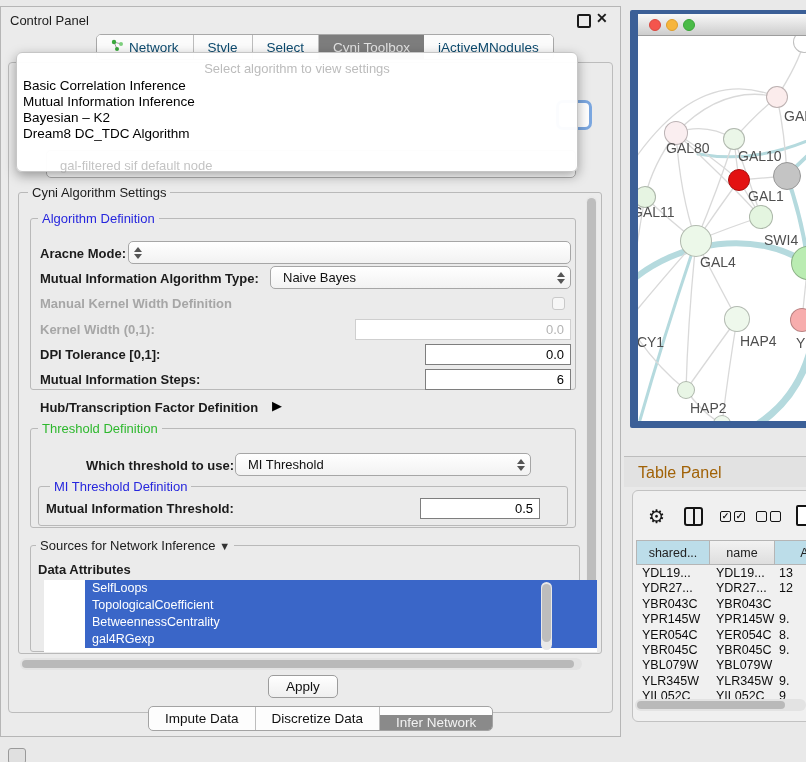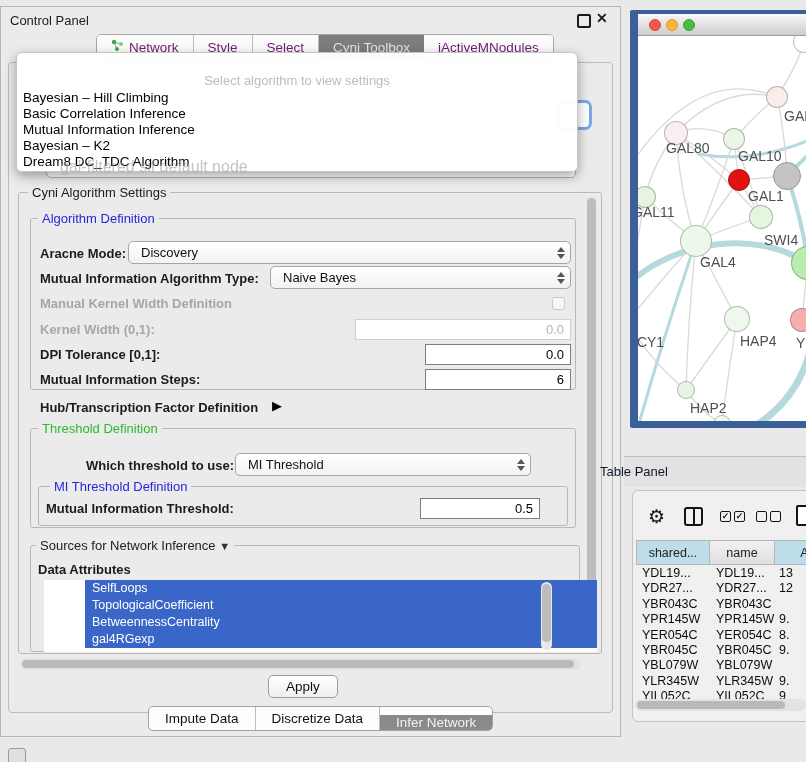--- a/index.html
+++ b/index.html
@@ -7,32 +7,32 @@
         font-family:"Liberation Sans",sans-serif;-webkit-font-smoothing:antialiased;}
   .abs{position:absolute;}
   .nowrap{white-space:nowrap;}
   
   .cp{left:0;top:6px;width:621px;height:731px;background:#ebebeb;border:1px solid #b6b6b6;box-sizing:border-box;}
   .cp-title{left:10px;top:13px;font-size:13px;color:#1d1d1d;}
   .float-box{left:577px;top:14px;width:10px;height:10px;border:2px solid #1a1a1a;border-radius:2px;}
   .close-x{left:596px;top:10px;font-size:14px;font-weight:bold;color:#1a1a1a;}
   
   .tabbar{left:96px;top:34px;height:24px;display:flex;border:1px solid #a8a8a8;border-radius:5px;background:#fbfbfb;overflow:hidden;}
-  .tab{display:flex;align-items:center;gap:5px;padding:0 14px;font-size:13.5px;color:#701a75;border-right:1px solid #bdbdbd;background:#fbfbfb;}
+  .tab{display:flex;align-items:center;gap:5px;padding:0 14px;font-size:13.5px;color:#0c4a6e;border-right:1px solid #bdbdbd;background:#fbfbfb;}
   .tab:last-child{border-right:none;}
   .tab.sel{background:#7d7d7d;color:#e3e3e3;border-right:none;}
   
   .outer{left:8px;top:62px;width:603px;height:649px;border:1px solid #bcbcbc;border-radius:4px;background:#ebebeb;}
   
   .ghost-combo{left:46px;top:150px;width:530px;height:28px;background:#fff;border:1px solid #b0b0b0;border-radius:5px;z-index:10;box-sizing:border-box;}
-  .ghost-text{left:60px;top:158px;font-size:16px;color:#9f9f9f;opacity:.62;z-index:51;pointer-events:none;}
+  .ghost-text{left:60px;top:158px;font-size:13px;color:#9f9f9f;opacity:.62;z-index:51;pointer-events:none;}
   .focus-frag{left:556px;top:100px;width:30px;height:24px;background:#fff;border:3px solid #7ba7e0;border-radius:7px;z-index:5;}
   
   .popup{left:16px;top:52px;width:562px;height:120px;background:rgba(255,255,255,0.97);border:1px solid #c6c6c6;
-         border-radius:6px;box-shadow:0 4px 12px rgba(0,0,0,.35);z-index:50;box-sizing:border-box;padding-top:18px;}
+         border-radius:6px;box-shadow:0 4px 12px rgba(0,0,0,.35);z-index:50;box-sizing:border-box;padding-top:6px;}
   .popup .prompt{text-align:center;color:#bcbcbc;font-size:13px;height:19px;line-height:19px;}
   .popup .item{font-size:13.5px;color:#000;height:16px;line-height:16px;padding-left:6px;}
   .popup .item.sel{font-weight:bold;}
   
   .gbox{border:1px solid #b9b9b9;border-radius:3px;box-sizing:border-box;}
   .legend{position:absolute;font-size:13px;background:#ebebeb;padding:0 4px;white-space:nowrap;}
   .lg-black{color:#1c1c1c;}
   .lg-blue{color:#2626dd;}
   .lg-green{color:#2eb82e;}
   .lbl{font-size:13px;font-weight:bold;color:#1b1b1b;white-space:nowrap;}
@@ -63,21 +63,21 @@
   .btab.sel{background:#8a8a8a;color:#f2f2f2;margin-top:8px;}
   
   .nw-frame{left:630px;top:10px;width:180px;height:418px;background:#3b5f97;border-radius:2px;}
   .nw-title{left:638px;top:14px;width:172px;height:22px;background:linear-gradient(#f8f8f8,#cdcdcd);border-bottom:1px solid #9d9d9d;box-sizing:border-box;}
   .tl{position:absolute;top:5px;width:12px;height:12px;border-radius:50%;box-sizing:border-box;}
   .nw-canvas{left:638px;top:36px;width:172px;height:385px;background:#fff;overflow:hidden;}
   .node{position:absolute;border-radius:50%;border:1px solid rgba(0,0,0,.25);box-sizing:border-box;}
   .nlabel{position:absolute;font-size:14px;color:#4f4f4f;white-space:nowrap;}
   
   .tp-bar{left:624px;top:456px;width:182px;height:31px;background:#e2e2e2;border-top:1px solid #bdbdbd;box-sizing:border-box;}
-  .tp-bar-title{left:600px;top:464px;font-size:13px;color:#0f172a;}
+  .tp-bar-title{left:638px;top:464px;font-size:16px;color:#a16207;}
   .tp-box{left:632px;top:490px;width:180px;height:232px;background:#f0f0f0;border:1px solid #c2c2c2;border-radius:6px;box-sizing:border-box;}
   .ticon{position:absolute;color:#141414;}
   .splitcol{width:19px;height:19px;border:2px solid #141414;border-radius:3px;box-sizing:border-box;}
   .splitcol div{width:2px;height:100%;background:#141414;margin-left:7px;}
   .mini-cb{display:inline-block;width:11px;height:11px;border:1.5px solid #141414;border-radius:2px;box-sizing:border-box;font-size:9px;line-height:8px;text-align:center;color:#141414;font-weight:bold;vertical-align:top;margin-right:3px;}
   .doc-ic{width:17px;height:21px;border:2px solid #141414;border-radius:2px;background:#fff;box-sizing:border-box;}
   .thead{left:636px;top:540px;height:25px;display:flex;font-size:12.5px;color:#222;}
   .th{display:flex;align-items:center;justify-content:center;border:1px solid #b5b5b5;border-left:none;box-sizing:border-box;}
   .th:first-child{border-left:1px solid #b5b5b5;}
   .th.blue{background:#bcdde9;}
@@ -125,40 +125,38 @@
   </div>
 
   <div class="abs outer"></div>
 
   <div class="abs focus-frag"></div>
   <div class="abs ghost-combo"></div>
   <div class="abs ghost-text nowrap">gal-filtered sif default node</div>
 
   <div class="abs popup">
     <div class="prompt nowrap">Select algorithm to view settings</div>
-    <div class="item">Bayesian – Hill Climbing</div>
     <div class="item">Basic Correlation Inference</div>
     <div class="item">Mutual Information Inference</div>
     <div class="item">Bayesian – K2</div>
     <div class="item">Dream8 DC_TDC Algorithm</div>
   </div>
 
   <div class="abs gbox" style="left:18px;top:192px;width:584px;height:462px;"></div>
   <span class="legend lg-black" style="left:28px;top:185px;">Cyni Algorithm Settings</span>
 
   <div class="abs vscroll" style="left:586px;top:196px;height:454px;">
     <div class="vthumb" style="left:1px;top:2px;height:448px;"></div>
   </div>
 
   <div class="abs gbox" style="left:30px;top:218px;width:546px;height:172px;"></div>
   <span class="legend lg-blue" style="left:38px;top:211px;">Algorithm Definition</span>
 
   <span class="abs lbl" style="left:40px;top:246px;">Aracne Mode:</span>
   <div class="abs combo" style="left:128px;top:241px;width:443px;">
-    <span class="ctext">Discovery</span>
     <span class="arrows">
         <span class="arr-up"></span>
         <span class="arr-dn"></span>
       </span>
   </div>
 
   <span class="abs lbl" style="left:40px;top:271px;">Mutual Information Algorithm Type:</span>
   <div class="abs combo" style="left:270px;top:266px;width:301px;">
     <span class="ctext">Naive Bayes</span>
     <span class="arrows">

